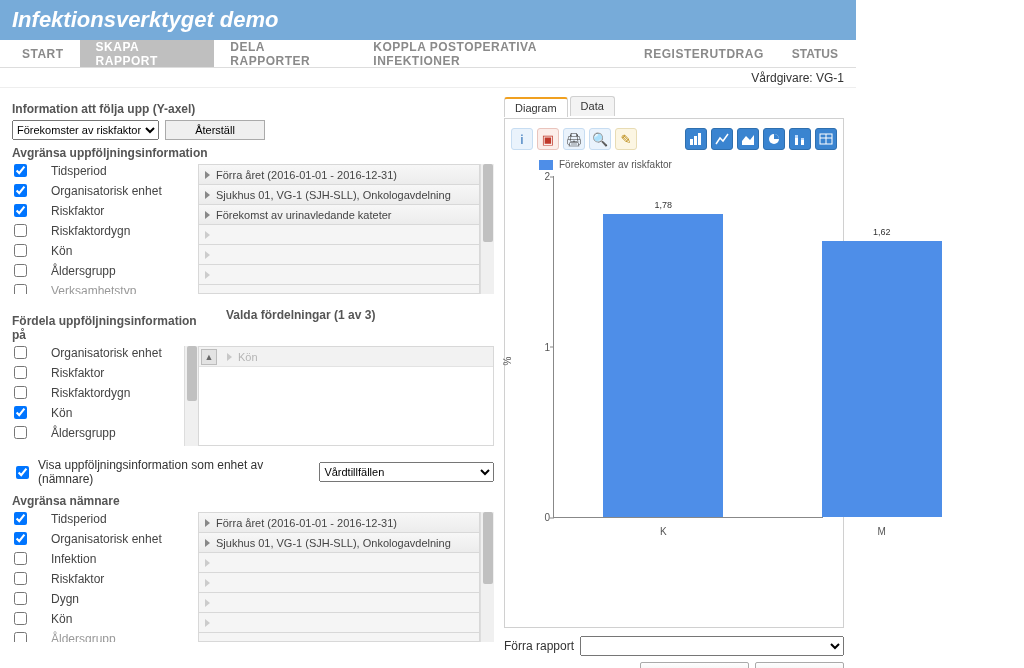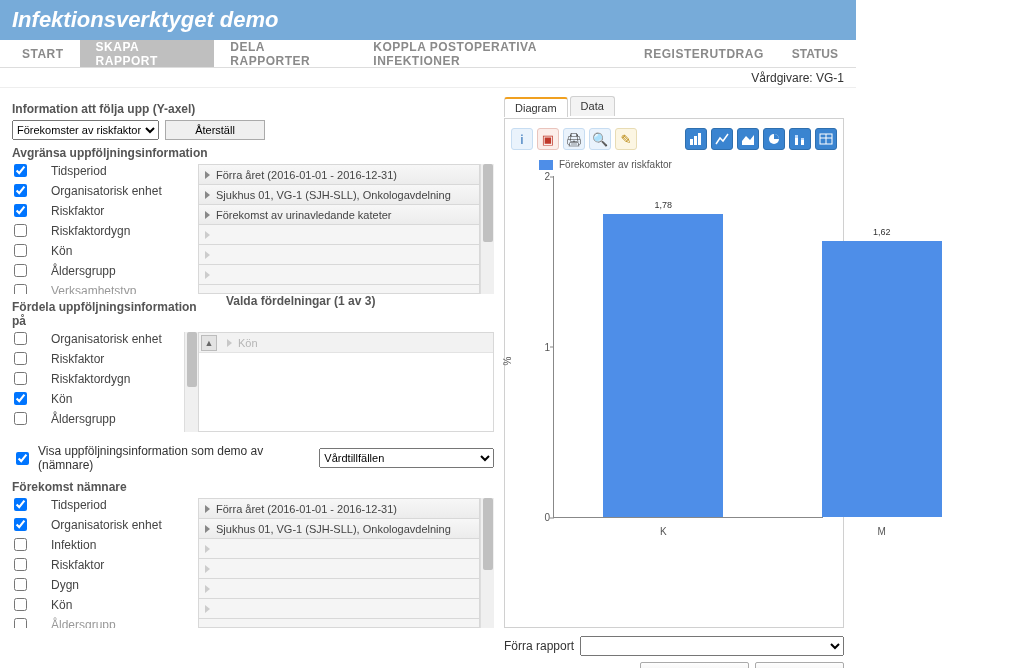--- a/index.html
+++ b/index.html
@@ -188,21 +188,21 @@
                 <span class="caret" style="border-left-color:#ccc;"></span>
               </div>
           <div class="detail-row blank" style="height:10px;"></div>
         </div>
         <div class="scrollbar-fake">
               <div class="thumb" style="top:0; height:60%;"></div>
             </div>
       </div>
     </div>
 
-    <div class="fordela-row" style="gap:28px;">
+    <div class="fordela-row" style="margin-top:14px;gap:28px;">
       <div style="width:186px;">
         <div class="section-title">Fördela uppföljningsinformation på</div>
       </div>
       <div style="flex:1;">
         <div class="fordela-right-header">Valda fördelningar (1 av 3)</div>
       </div>
     </div>
     <div class="two-col-group">
       <div class="chk-list" style="position:relative;">
         <div class="chk-item">
@@ -235,27 +235,27 @@
             <span class="up-btn">▲</span>
             <span class="caret" style="border-left-color:#c8c8c8;"></span>
             <span class="muted">Kön</span>
           </div>
         </div>
       </div>
     </div>
 
     <div class="andel-row">
       <input type="checkbox" checked="" style="">
-      <span>Visa uppföljningsinformation som demo av (nämnare)</span>
+      <span>Visa uppföljningsinformation som enhet av (nämnare)</span>
       <select class="wide">
         <option>Vårdtillfällen</option>
       </select>
     </div>
 
-    <div class="section-title">Förekomst nämnare</div>
+    <div class="section-title">Avgränsa nämnare</div>
     <div class="two-col-group">
       <div class="chk-list">
         <div class="chk-item">
               <input type="checkbox" checked="" style="">
               <span>Tidsperiod</span>
             </div>
         <div class="chk-item">
               <input type="checkbox" checked="" style="">
               <span>Organisatorisk enhet</span>
             </div>

